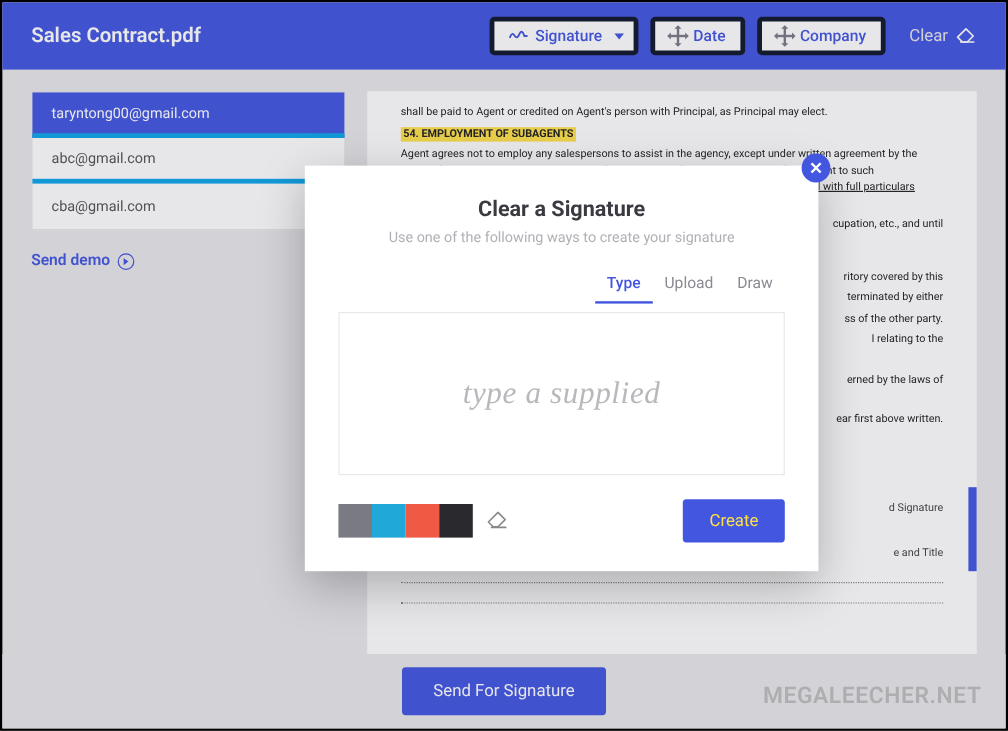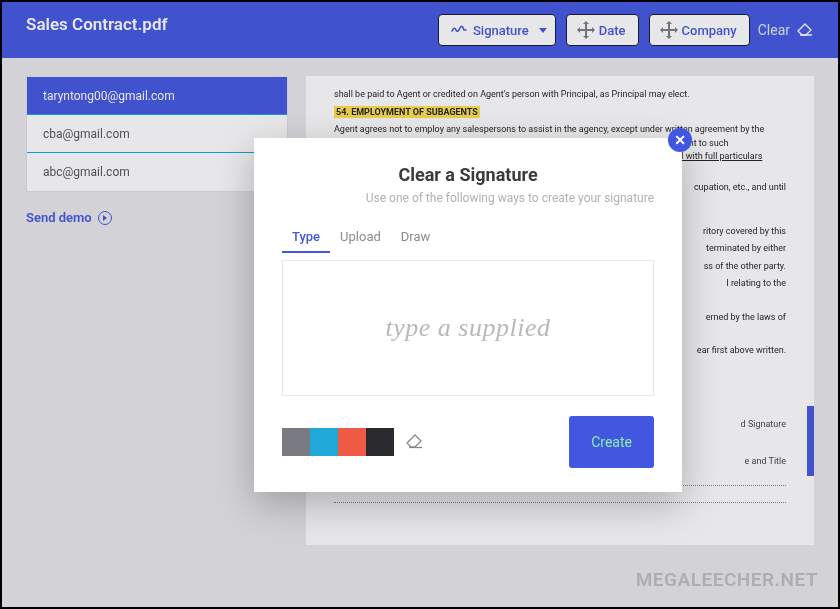--- a/index.html
+++ b/index.html
@@ -1,40 +1,40 @@
 <!DOCTYPE html>
 <html><head>
 <meta charset="utf-8">
 <style>
 *{box-sizing:border-box;margin:0;padding:0;font-family:-apple-system,BlinkMacSystemFont,"Segoe UI",Roboto,Arial,sans-serif}
 body{width:840px;height:609px;background:#000;position:relative;overflow:hidden}
 .app{position:absolute;top:2px;left:2px;right:2px;bottom:2px;background:#e8e8ea;display:flex;flex-direction:column}
-.header{background:#4356e0;height:56px;display:flex;padding:12px 24px;}
+.header{background:#4356e0;height:56px;display:flex;align-items:center;padding:0 24px;gap:12px}
 .header-title{color:#fff;font-size:17px;font-weight:600;flex:1}
 .toolbar-btns{display:flex;gap:10px}
-.tbtn{background:#fff;border:1px solid #0f172a;border-radius:4px;height:32px;padding:0 12px;display:flex;align-items:center;gap:6px;font-size:13px;color:#4356e0;cursor:pointer;font-weight:500}
+.tbtn{background:#fff;border:4px solid #0f172a;border-radius:4px;height:32px;padding:0 12px;display:flex;align-items:center;gap:6px;font-size:13px;color:#4356e0;cursor:pointer;font-weight:500}
 .sig-btn{padding-right:8px}
 .move-icon{width:14px;height:14px;position:relative}
 .move-icon::before,.move-icon::after{content:"";position:absolute;background:#7a7a85}
 .move-icon::before{left:6px;top:0;width:2px;height:14px}
 .move-icon::after{top:6px;left:0;width:14px;height:2px}
 .move-icon span{position:absolute;width:0;height:0}
 .move-icon .t{top:-2px;left:4px;border-left:3px solid transparent;border-right:3px solid transparent;border-bottom:3px solid #7a7a85}
 .move-icon .b{bottom:-2px;left:4px;border-left:3px solid transparent;border-right:3px solid transparent;border-top:3px solid #7a7a85}
 .move-icon .l{left:-2px;top:4px;border-top:3px solid transparent;border-bottom:3px solid transparent;border-right:3px solid #7a7a85}
 .move-icon .r{right:-2px;top:4px;border-top:3px solid transparent;border-bottom:3px solid transparent;border-left:3px solid #7a7a85}
 .sig-icon{width:16px;height:12px}
 .sig-icon svg{display:block}
 .caret{width:0;height:0;border-left:4px solid transparent;border-right:4px solid transparent;border-top:5px solid #4356e0;margin-left:4px}
 .clear-btn{margin-left:8px;color:#e5e5e5;display:flex;align-items:center;gap:6px;font-size:14px;cursor:pointer}
 .eraser-icon svg{display:block}
 .body{flex:1;display:flex;gap:18px;padding:18px 24px 0 24px;overflow:hidden}
 .sidebar{width:262px;display:flex;flex-direction:column}
 .email-list{background:#fff;border:1px solid #e0e0e4}
-.email-item{height:38px;display:flex;align-items:center;padding:0 16px;font-size:12px;color:#555;border-bottom:1px solid #0ea5e9;cursor:pointer}
+.email-item{height:38px;display:flex;align-items:center;padding:0 16px;font-size:12px;color:#555;border-bottom:4px solid #0ea5e9;cursor:pointer}
 .email-item:last-child{border-bottom:none}
 .email-item.active{background:#4356e0;color:#fff}
 .view-demo{margin-top:18px;color:#4356e0;font-size:13px;font-weight:600;display:flex;align-items:center;gap:6px;cursor:pointer}
 .play-icon{width:14px;height:14px;border:1.5px solid #4356e0;border-radius:50%;display:flex;align-items:center;justify-content:center}
 .play-icon::after{content:"";width:0;height:0;border-top:3px solid transparent;border-bottom:3px solid transparent;border-left:4px solid #4356e0;margin-left:1px}
 .doc{flex:1;background:#fff;padding:12px 28px;font-size:9px;line-height:1.5;color:#222;position:relative;overflow:hidden}
 .doc .hl{background:#ffe24a;font-weight:bold;padding:1px 2px}
 .doc .u{text-decoration:underline}
 .doc p{margin-bottom:4px}
 .doc .sec{font-weight:bold}
@@ -43,36 +43,36 @@
 .blue-bar{position:absolute;right:0;top:330px;width:7px;height:70px;background:#4356e0}
 .footer{height:62px;background:#e8e8ea;display:flex;align-items:center;justify-content:center;position:relative}
 .send-btn{background:#4356e0;color:#fff;border:none;height:40px;padding:0 26px;font-size:14px;border-radius:3px;cursor:pointer}
 .watermark{position:absolute;right:20px;bottom:16px;color:#bfbfbf;font-size:19px;font-weight:600;letter-spacing:0.5px}
 
 .dim{position:absolute;inset:0;background:rgba(60,60,80,0.12)}
 
 .modal{position:absolute;width:428px;left:252px;top:136px;background:#fff;box-shadow:0 12px 36px rgba(0,0,0,0.25);padding:26px 28px 24px 28px}
 .modal-close{position:absolute;top:-10px;right:-10px;width:24px;height:24px;border-radius:50%;background:#4356e0;color:#fff;display:flex;align-items:center;justify-content:center;cursor:pointer;font-size:14px;font-weight:bold}
 .modal h2{text-align:center;font-size:18px;color:#3a3a40;font-weight:700;margin-bottom:6px}
-.modal-sub{text-align:right;font-size:12px;color:#b0b0b6;margin-bottom:18px}
-.modal-tabs{display:flex;justify-content:flex-start;margin-bottom:10px}
+.modal-sub{text-align:center;font-size:12px;color:#b0b0b6;margin-bottom:18px}
+.modal-tabs{display:flex;justify-content:flex-end;margin-bottom:10px}
 .modal-tab{font-size:13px;color:#8a8a92;padding:6px 10px;cursor:pointer;position:relative}
 .modal-tab.active{color:#4356e0;font-weight:500}
 .modal-tab.active::after{content:"";position:absolute;left:0;right:0;bottom:-3px;height:2px;background:#4356e0}
 .sig-canvas{border:1px solid #e8e8ec;height:136px;display:flex;align-items:center;justify-content:center;margin-bottom:20px}
 .sig-placeholder{font-size:26px;color:#b8b8bd;font-family:Georgia,serif;font-style:italic;letter-spacing:0.5px}
 .modal-footer{display:flex;align-items:center;justify-content:space-between}
 .swatches{display:flex;align-items:center;gap:0}
 .swatch{width:28px;height:28px;cursor:pointer}
 .swatch.grey{background:#7a7a82}
 .swatch.blue{background:#1fa8d8}
 .swatch.red{background:#ee5a44}
 .swatch.black{background:#2a2a2e}
 .eraser-sm{margin-left:10px;display:flex;align-items:center}
-.create-btn{background:#4356e0;color:#86efac;border:none;height:52px;padding:0 22px;font-size:14px;border-radius:3px;cursor:pointer}
+.create-btn{background:#4356e0;color:#fde047;border:none;height:36px;padding:0 22px;font-size:14px;border-radius:3px;cursor:pointer}
 </style>
 </head>
 <body>
 
 <div class="app">
   <div class="header">
     <div class="header-title">Sales Contract.pdf</div>
     <div class="toolbar-btns">
       <div class="tbtn sig-btn">
         <span class="sig-icon">
@@ -110,22 +110,22 @@
             <line x1="4" y1="12" x2="16" y2="12" stroke="#fff" stroke-width="1.4"></line>
           </svg>
         </span>
     </div>
   </div>
 
   <div class="body">
     <div class="sidebar">
       <div class="email-list">
         <div class="email-item active">taryntong00@gmail.com</div>
+        <div class="email-item">abc@gmail.com</div>
         <div class="email-item">cba@gmail.com</div>
-        <div class="email-item">abc@gmail.com</div>
       </div>
       <div class="view-demo">
         <span>Send demo</span>
         <span class="play-icon"></span>
       </div>
     </div>
 
     <div class="doc">
       <p>shall be paid to Agent or credited on Agent's person with Principal, as Principal may elect.</p>
       <p><span class="hl sec">54.   EMPLOYMENT OF SUBAGENTS</span></p>
@@ -139,20 +139,21 @@
       <p style="text-align:right;margin-top:20px">ear first above written.</p>
       <p class="sig-line" style="text-align:right;margin-top:60px">d Signature</p>
       <p class="sig-line" style="text-align:right">e and Title</p>
       <div class="dots"></div>
       <div class="dots"></div>
       <div class="blue-bar"></div>
     </div>
   </div>
 
   <div class="footer">
+    <button class="send-btn">Send For Signature</button>
     <div class="watermark">MEGALEECHER.NET</div>
   </div>
 
   <div class="dim"></div>
 
   <div class="modal">
     <div class="modal-close">✕</div>
     <h2>Clear a Signature</h2>
     <div class="modal-sub">Use one of the following ways to create your signature</div>
     <div class="modal-tabs">

